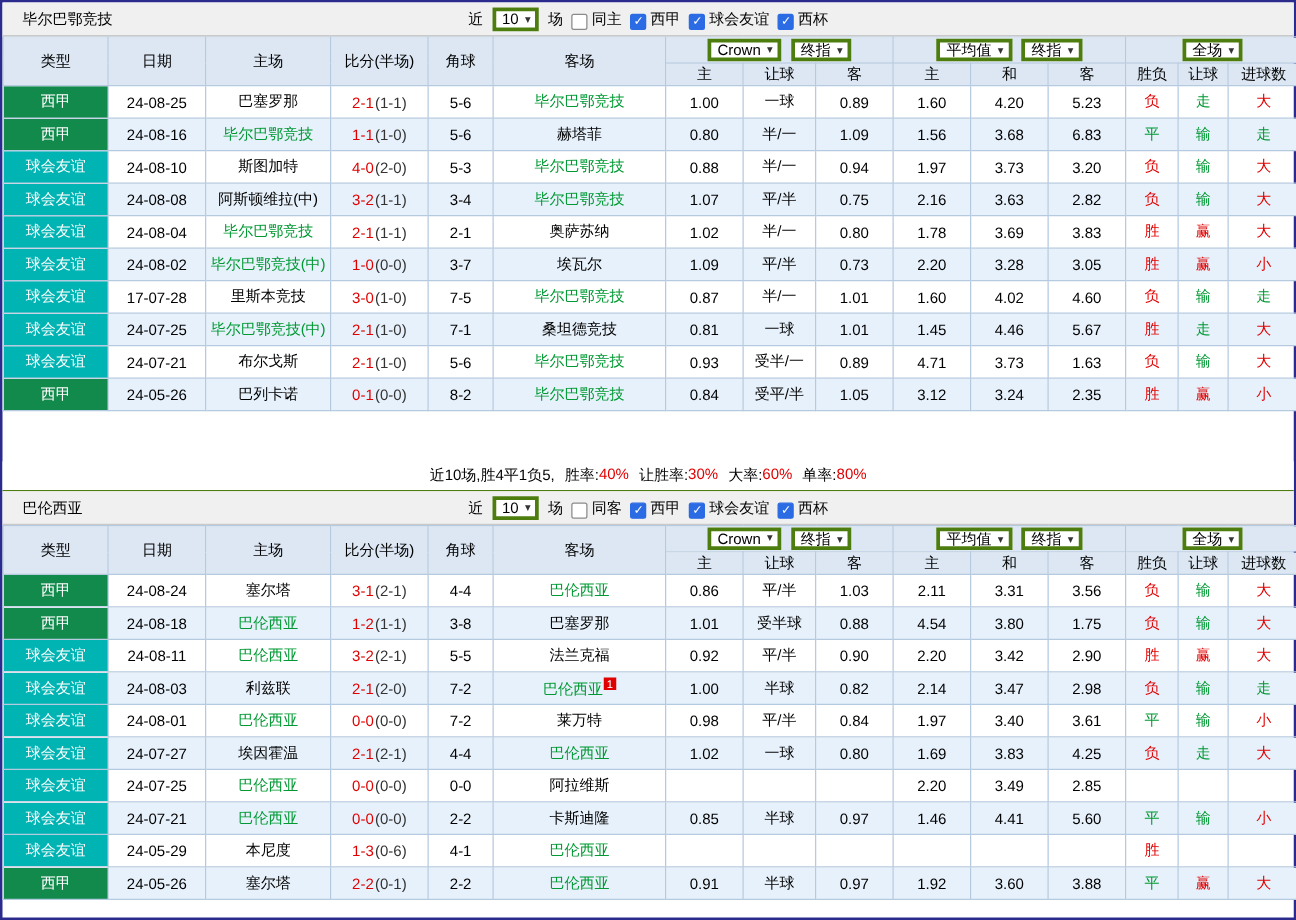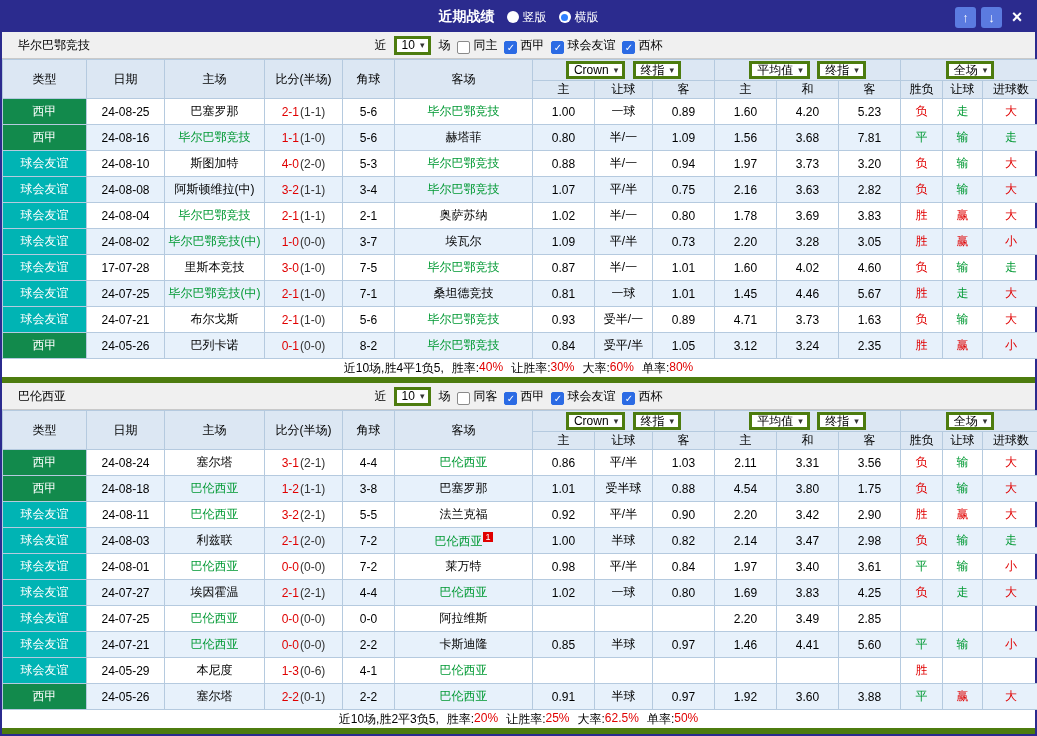--- a/index.html
+++ b/index.html
@@ -51,47 +51,29 @@
   .score-ft { color:#e00000; }
   .score-ht { color:#333; margin-left:1px;text-align:right; }
   .r-red { color:#e00000; }
   .r-green { color:#009933; }
   .redcard { background:#e00000; color:#fff; font-size:9px; line-height:11px; padding:0 2px;
              margin-left:1px; vertical-align:super; }
   .group-cell .fake-select { margin:0 2px; height:18px;justify-content:space-between; }
 
   
   .summary { height:24px; display:flex; align-items:center; justify-content:center; gap:8px;
-             border-bottom:6px solid #4d7c0f; background:#fff; }
+             border-bottom:1px solid #4d7c0f; background:#fff;margin-top:40px; }
   .summary .val { color:#e00000; }
   .sum-item { display:inline-flex; }
 </style>
 </head>
 <body>
 
 <div class="window">
 
-  <div class="titlebar">
-    <div class="titlebar-center">
-      <span class="tb-title">近期战绩</span>
-      <label class="radio-label">
-        <span class="radio"></span>
-        <span>竖版</span>
-      </label>
-      <label class="radio-label">
-        <span class="radio checked"></span>
-        <span>横版</span>
-      </label>
-    </div>
-    <div class="tb-buttons">
-      <span class="tb-btn">↑</span>
-      <span class="tb-btn">↓</span>
-      <span class="tb-close">×</span>
-    </div>
-  </div>
 
   <div class="section">
     <div class="section-header">
       <span class="team-title">毕尔巴鄂竞技</span>
       <div class="filters">
         <span>近</span>
         <span class="fake-select">
           <span>10</span>
           <span class="arrow">▾</span>
         </span>
@@ -204,21 +186,21 @@
             <td class="c-date">24-08-16</td>
             <td class="c-team"><span class="team-hl">毕尔巴鄂竞技</span></td>
             <td class="c-score"><span class="score-ft">1-1</span><span class="score-ht">(1-0)</span></td>
             <td class="c-corner">5-6</td>
             <td class="c-team"><span>赫塔菲</span></td>
             <td class="c-odds">0.80</td>
             <td class="c-odds">半/一</td>
             <td class="c-odds">1.09</td>
             <td class="c-odds">1.56</td>
             <td class="c-odds">3.68</td>
-            <td class="c-odds">7.81</td>
+            <td class="c-odds">6.83</td>
             <td class="c-res r-green">平</td>
             <td class="c-res r-green">输</td>
             <td class="c-res r-green">走</td>
           </tr>
           <tr>
             <td class="c-type type-friendly">球会友谊</td>
             <td class="c-date">24-08-10</td>
             <td class="c-team"><span>斯图加特</span></td>
             <td class="c-score"><span class="score-ft">4-0</span><span class="score-ht">(2-0)</span></td>
             <td class="c-corner">5-3</td>

